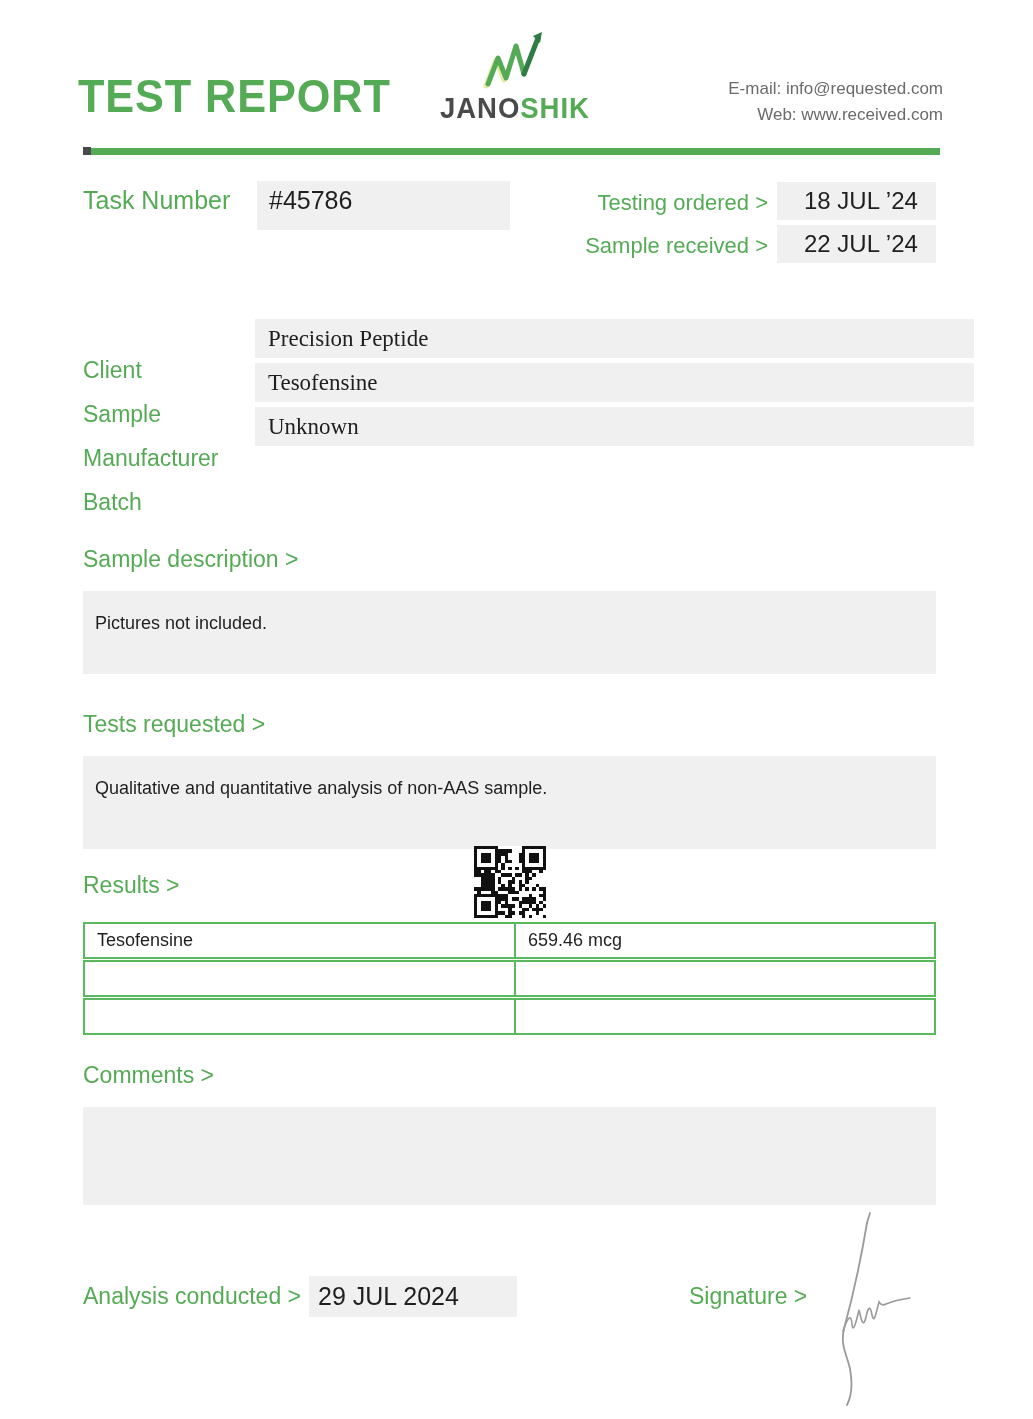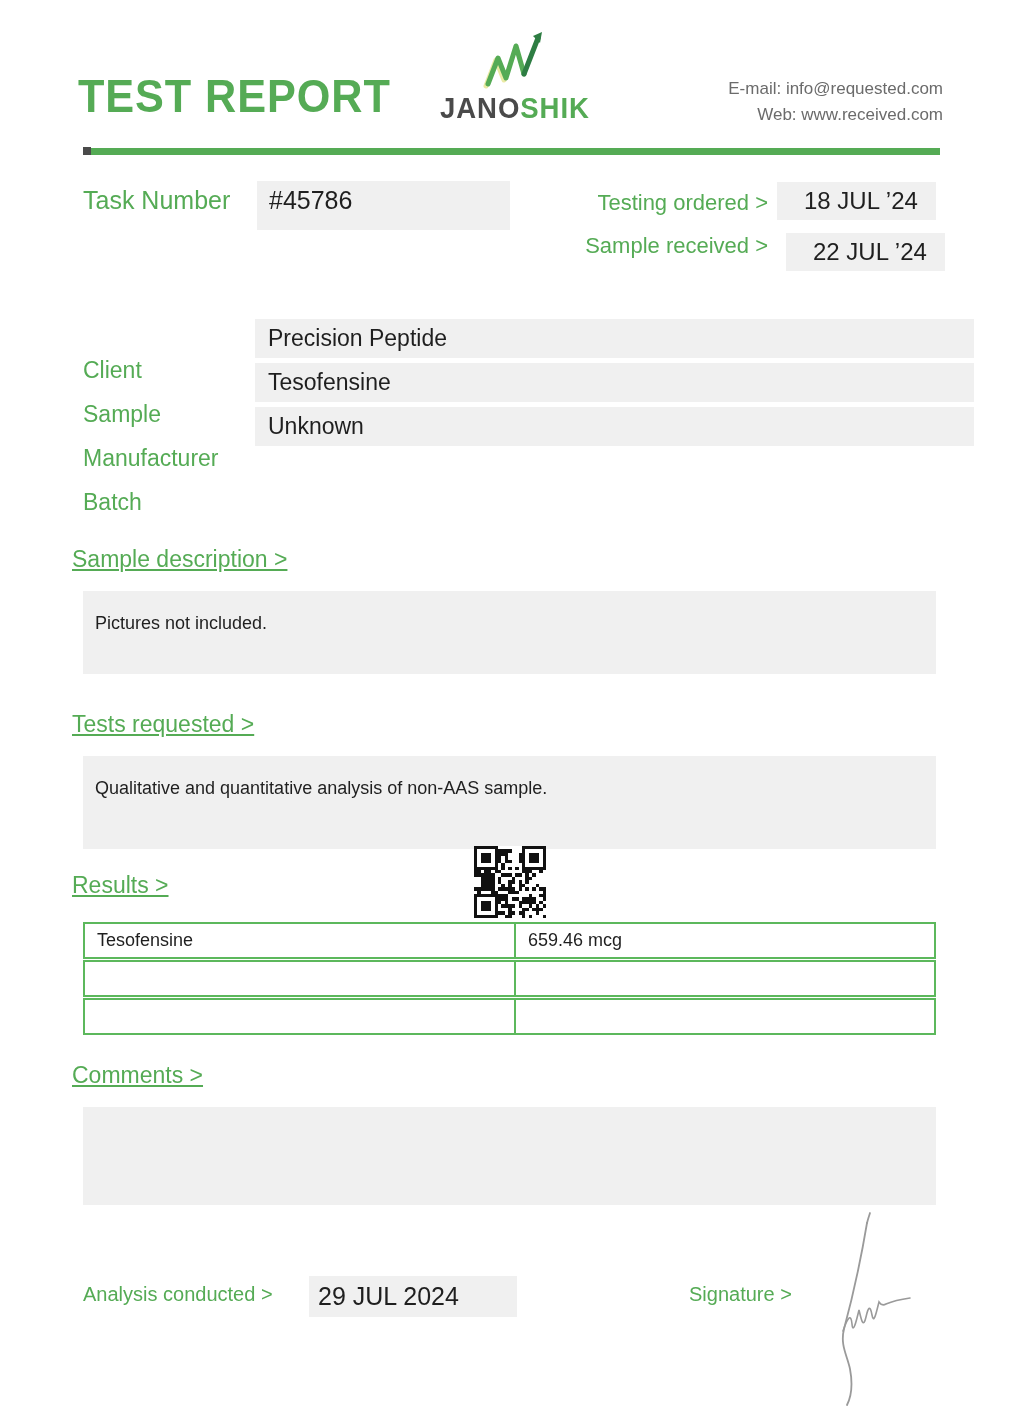--- a/index.html
+++ b/index.html
@@ -35,38 +35,38 @@
   .value-line{line-height:39px;padding-left:13px;font-size:23px;white-space:nowrap;overflow:hidden;}
 
   .task-label{left:83px;top:186px;font-size:25px;}
   .task-box{left:257px;top:181px;width:253px;height:49px;font-size:25px;line-height:39px;padding-left:12px;}
 
   .date-label{width:250px;text-align:right;font-size:22px;}
   .date-label-1{left:518px;top:190px;}
   .date-label-2{left:518px;top:233px;}
   .date-box{width:159px;height:38px;font-size:24px;line-height:38px;padding-left:27px;}
   .date-box-1{left:777px;top:182px;}
-  .date-box-2{left:777px;top:233px;margin-left:9px;}
+  .date-box-2{left:777px;top:225px;}
 
   .info-label{left:83px;font-size:23px;margin-top:31px;}
-  .info-box{left:255px;width:719px;height:39px;}
-
-  .section-heading{left:72px;font-size:23px;text-decoration:underline;}
+  .info-box{left:255px;width:719px;height:39px;font-family:Liberation Serif, serif;}
+
+  .section-heading{left:83px;font-size:23px;}
   .content-box{left:83px;width:853px;font-size:18px;padding:20px 12px;line-height:1.35;}
 
   .qr{position:absolute;left:474px;top:846px;width:72px;height:72px;}
 
   .results-table-row{position:absolute;left:83px;width:853px;height:37px;display:flex;
     border:2px solid var(--border-green);background:#fff;}
   .results-cell{height:100%;line-height:33px;font-size:18px;color:var(--text-dark);
     padding-left:12px;white-space:nowrap;overflow:hidden;}
   .results-cell.name{width:429px;}
   .results-cell.value{flex:1;border-left:2px solid var(--border-green);}
 
-  .footer-label{font-size:20px;}
+  .footer-label{font-size:23px;}
   .analysis-box{left:309px;top:1276px;width:208px;height:41px;font-size:25px;line-height:41px;padding-left:9px;}
   .signature-svg{position:absolute;left:830px;top:1205px;}
 </style>
 </head>
 <body>
 
 <div class="page">
 
   <div class="report-title">TEST REPORT</div>
 

